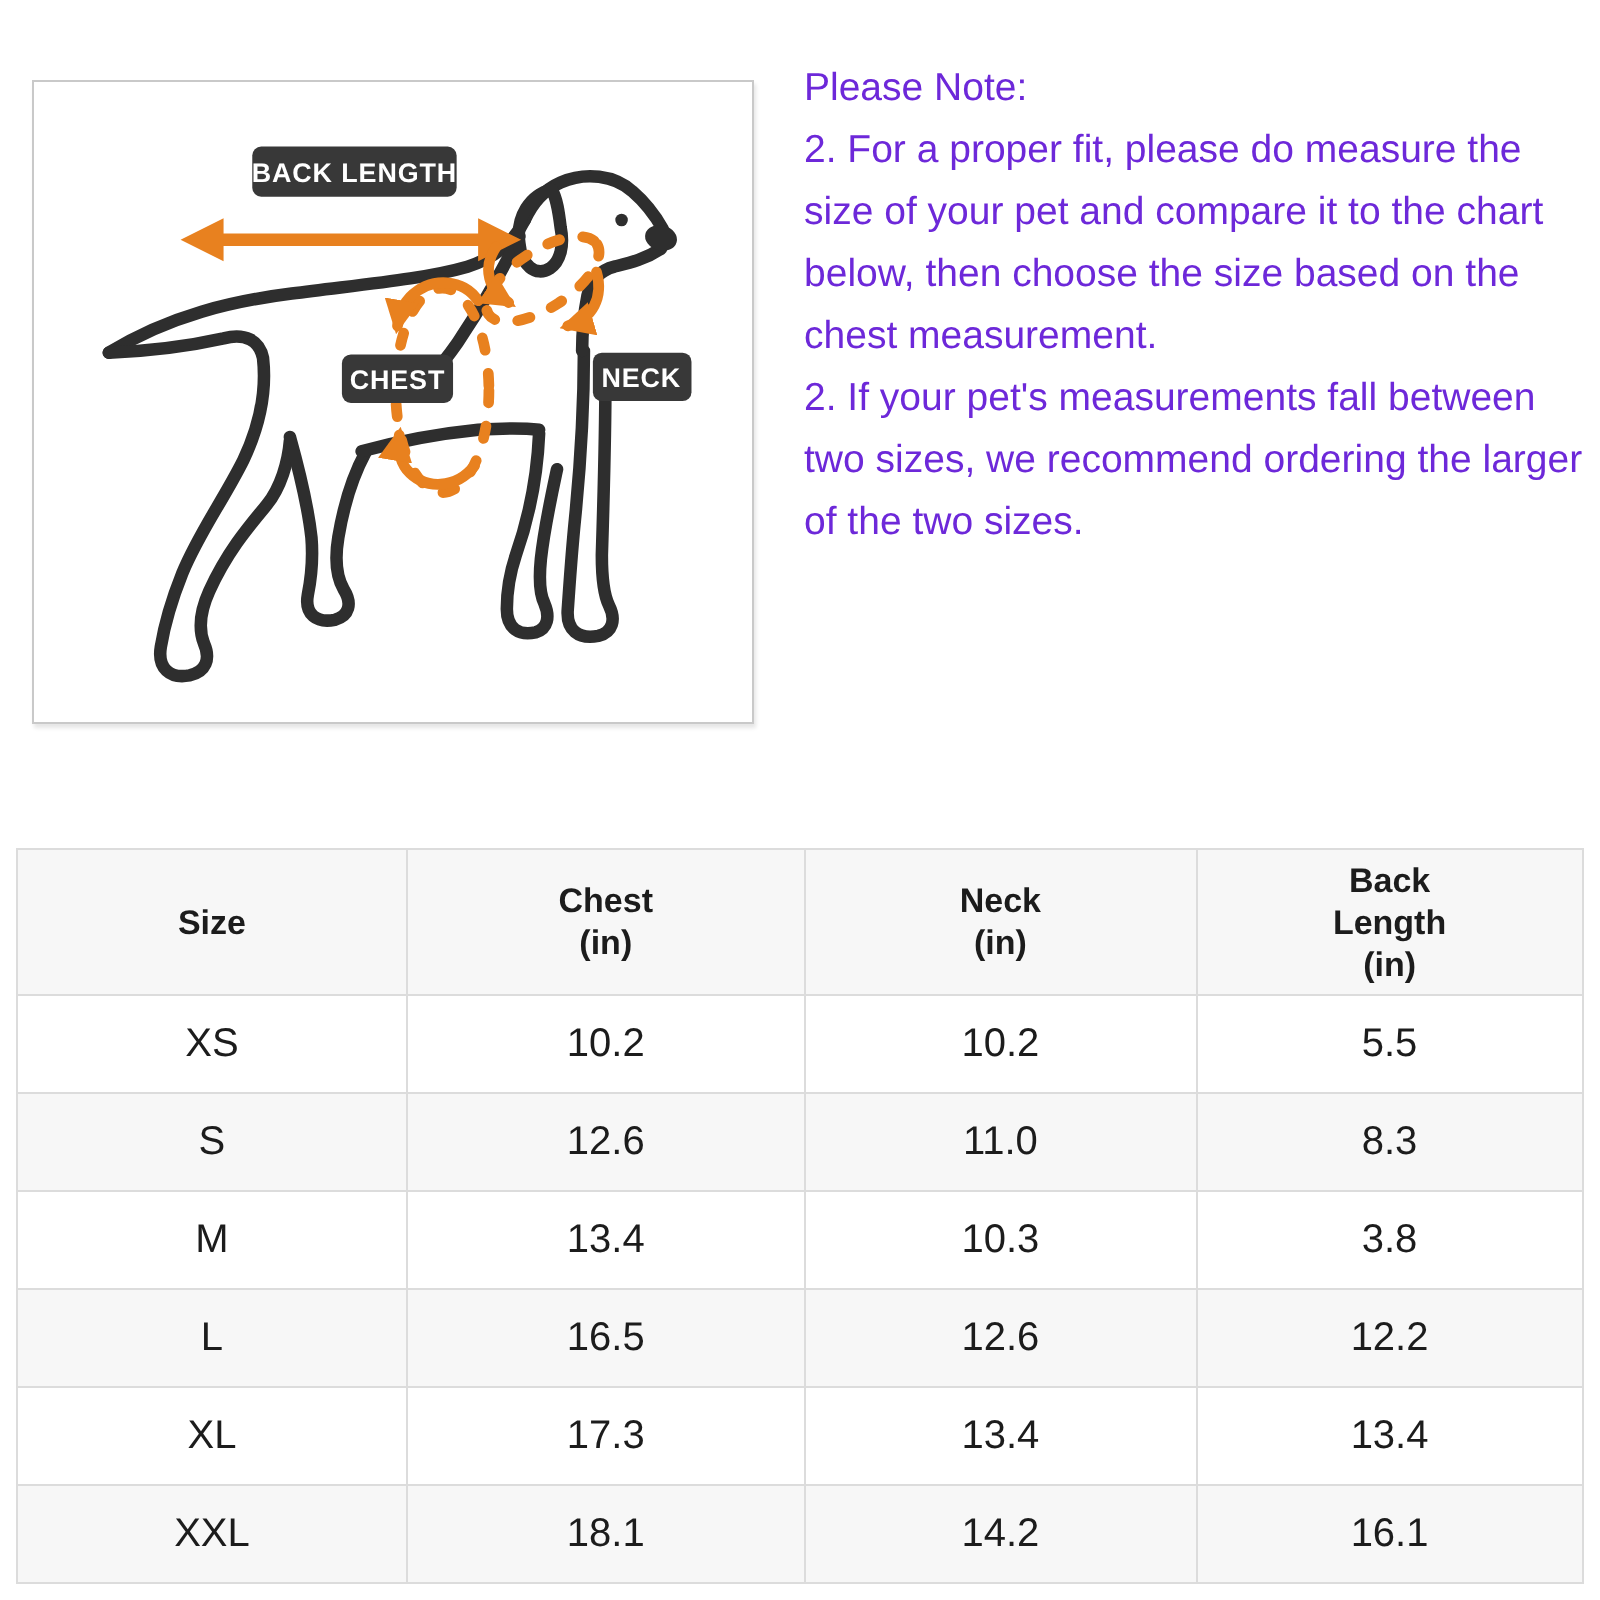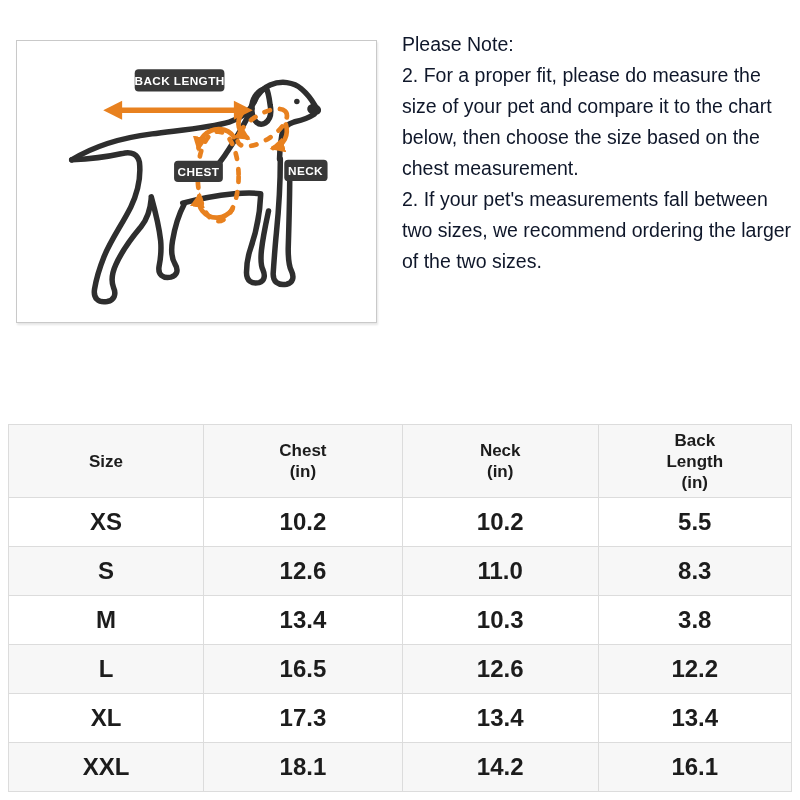--- a/index.html
+++ b/index.html
@@ -5,53 +5,53 @@
   html,body{margin:0;padding:0;}
   body{
     width:800px;height:800px;background:#ffffff;
     font-family:"Liberation Sans","DejaVu Sans",sans-serif;
     position:relative;overflow:hidden;
   }
   .stage{position:absolute;inset:0;width:800px;height:800px;}
 
   
   .diagram-box{
-    position:absolute;left:16px;top:40px;width:361px;height:283px;
+    position:absolute;left:16px;top:40px;width:361px;height:322px;
     background:#ffffff;border:1px solid #c9c9c9;
     box-shadow:1px 2px 2px rgba(0,0,0,0.10);
     box-sizing:border-box;
   }
   .diagram-box svg{display:block;width:100%;height:100%;}
   .tag-text{
     font-family:"Liberation Sans","DejaVu Sans",sans-serif;
     font-weight:bold;font-size:15px;letter-spacing:.5px;fill:#ffffff;
   }
 
   
   .note{
     position:absolute;left:402px;top:29px;width:392px;
-    color:#0f172a;font-size:19.5px;line-height:31px;
+    color:#6d28d9;font-size:19.5px;line-height:31px;
   }
   .note p{margin:0;}
 
   
   .size-table{
     position:absolute;left:8px;top:424px;width:784px;
     border-collapse:collapse;table-layout:fixed;
     color:#1c1c1c;
   }
   .size-table th,.size-table td{
     border:1px solid #dcdcdc;text-align:center;vertical-align:middle;
     padding:0;
   }
   .size-table th{
     height:72px;background:#f7f7f7;
     font-size:17px;font-weight:bold;line-height:21px;
   }
-  .size-table td{height:48px;font-size:24px;font-weight:bold;background:#ffffff;}
+  .size-table td{height:48px;font-size:20px;font-weight:normal;background:#ffffff;}
   .size-table tr.striped td{background:#f7f7f7;}
   .hline{display:block;}
 </style>
 </head>
 <body>
 
 <div class="stage">
 
   <div class="diagram-box">
     <svg viewBox="0 0 361 357">

